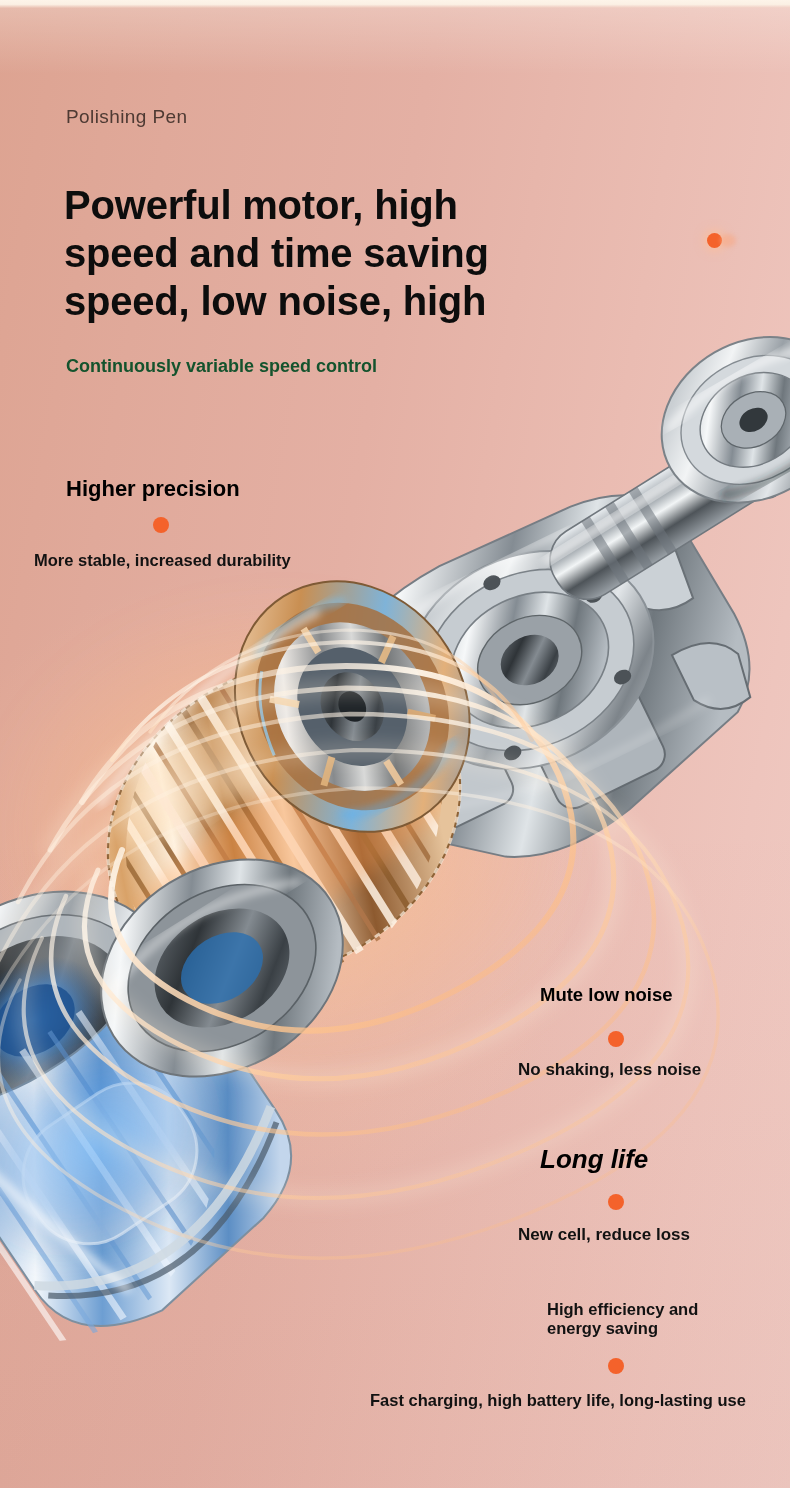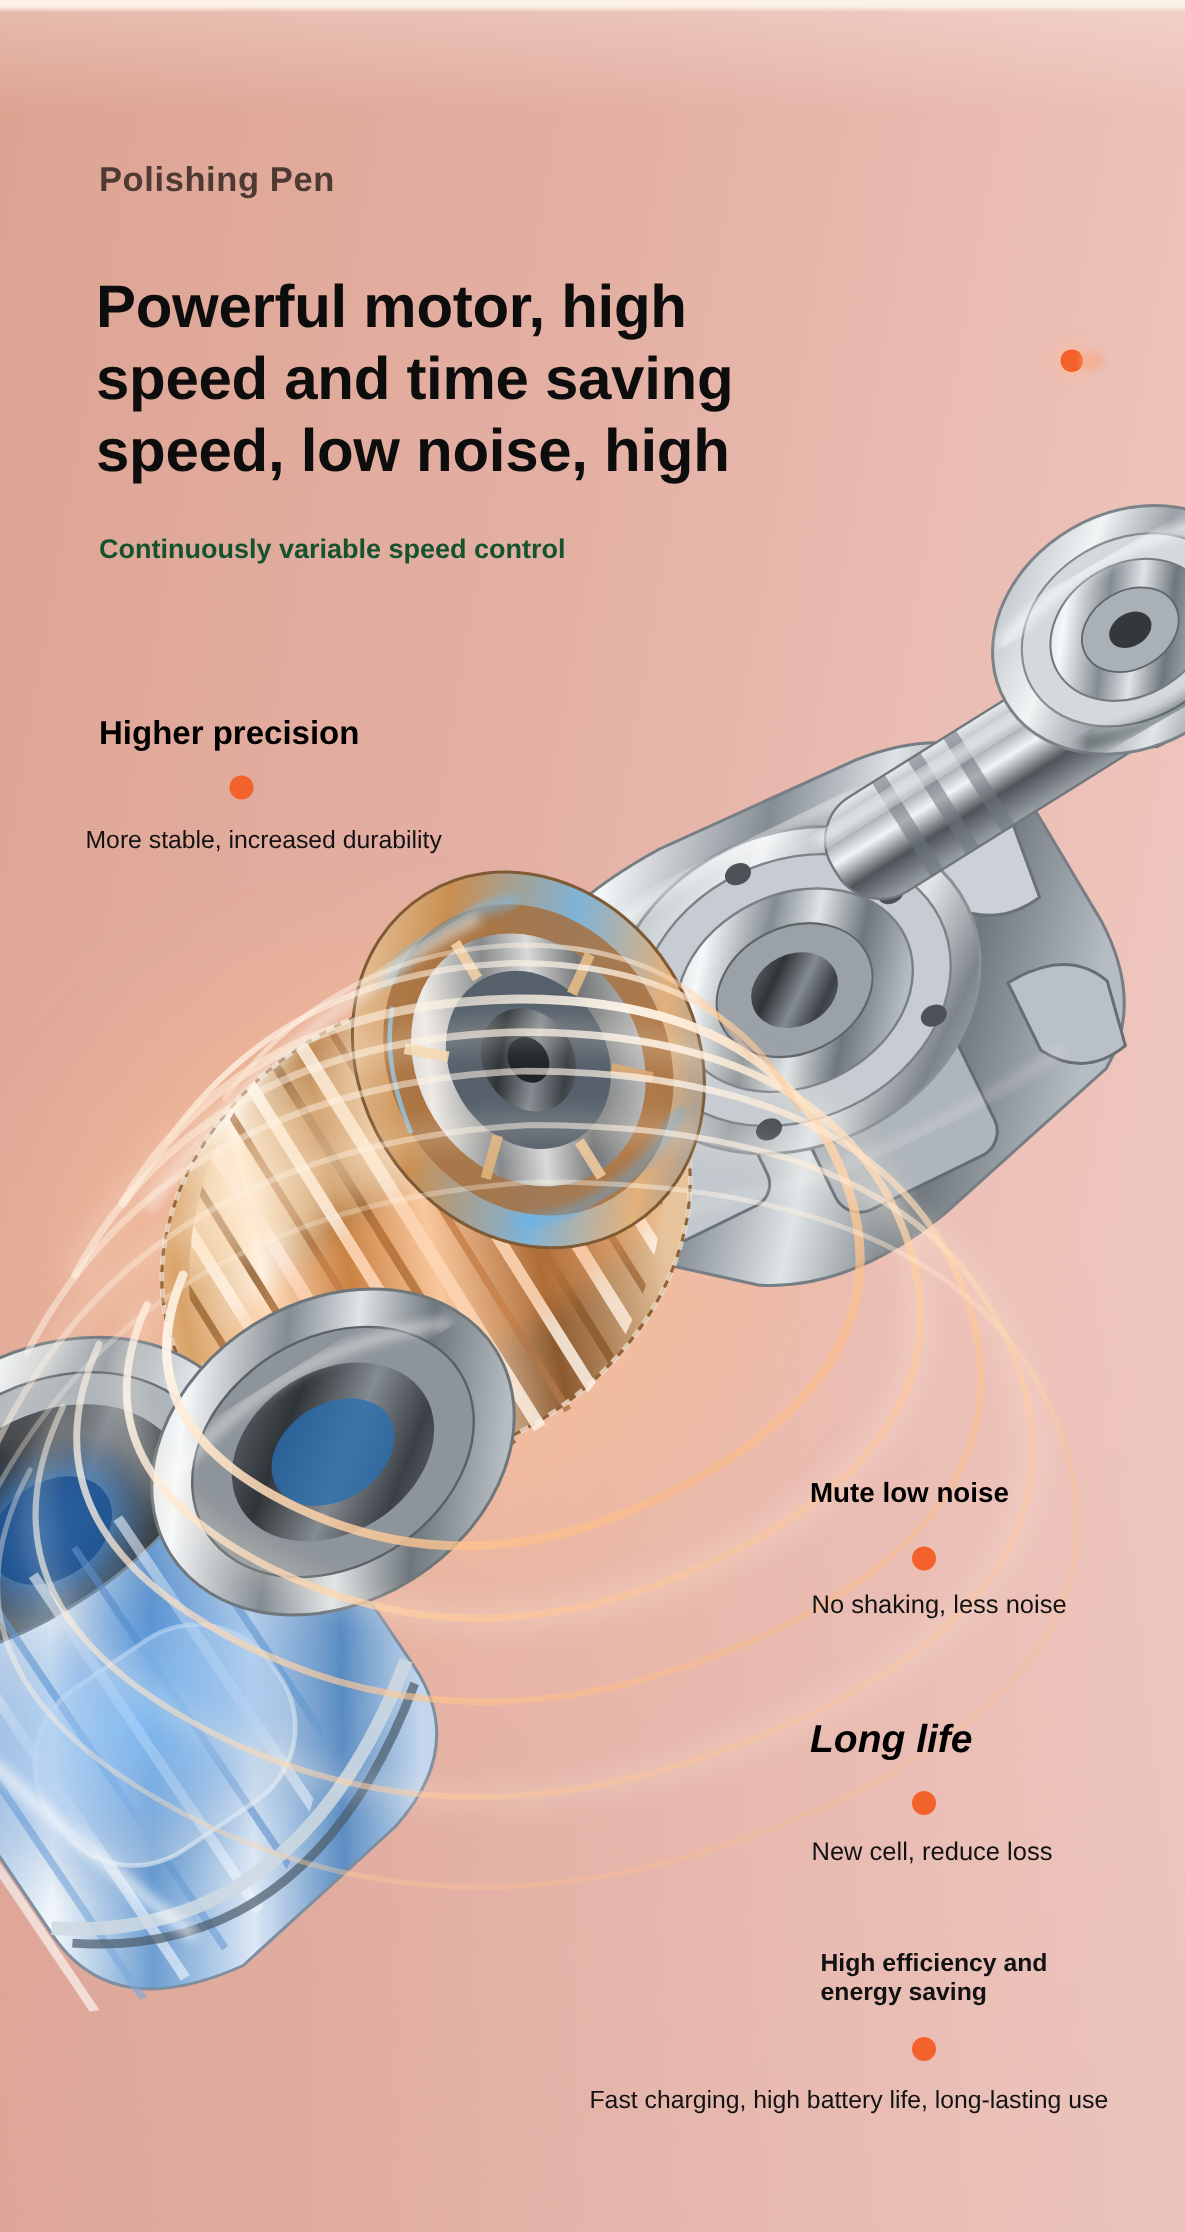--- a/index.html
+++ b/index.html
@@ -30,37 +30,37 @@
     background:linear-gradient(180deg,#fdf4e9 0%,#fbf0e4 55%,rgba(240,200,185,.25) 100%);
   }
 
   
   .product{position:absolute;left:-46px;top:290px;width:880px;height:1120px;pointer-events:none;}
   .product svg{width:100%;height:100%;display:block;}
 
   
   .eyebrow{
     position:absolute;left:66px;top:106px;
-    font-size:23px;letter-spacing:.4px;color:#4e3a33;font-weight:700;
+    font-size:19px;letter-spacing:.4px;color:#4e3a33;font-weight:400;
     white-space:nowrap;
   }
   .headline{
     position:absolute;left:64px;top:181px;width:520px;
     font-size:40px;line-height:48px;font-weight:700;color:#0d0d0d;
     letter-spacing:-.2px;
   }
   .headline span{display:block;}
   .subline{
     position:absolute;left:66px;top:356px;
     font-size:18px;font-weight:700;color:#14532d;white-space:nowrap;
   }
 
   .anno{position:absolute;white-space:nowrap;}
   .anno.h{font-weight:700;color:#000000;}
-  .anno.t{font-weight:400;color:#121212;margin-left:23px;}
+  .anno.t{font-weight:700;color:#121212;}
 
   .a-prec-title{left:66px;top:476px;font-size:22px;}
   .a-prec-sub{left:34px;top:551px;font-size:16.5px;}
   .a-mute-title{left:540px;top:984px;font-size:18.5px;}
   .a-mute-sub{left:518px;top:1060px;font-size:17px;}
   .a-long-title{left:540px;top:1144px;font-size:26px;font-style:italic;}
   .a-long-sub{left:518px;top:1225px;font-size:17px;}
   .a-eff{left:547px;top:1300px;font-size:16.5px;line-height:19px;font-weight:700;color:#121212;white-space:normal;width:200px;}
   .a-fast{left:370px;top:1391px;font-size:16.5px;}
 

